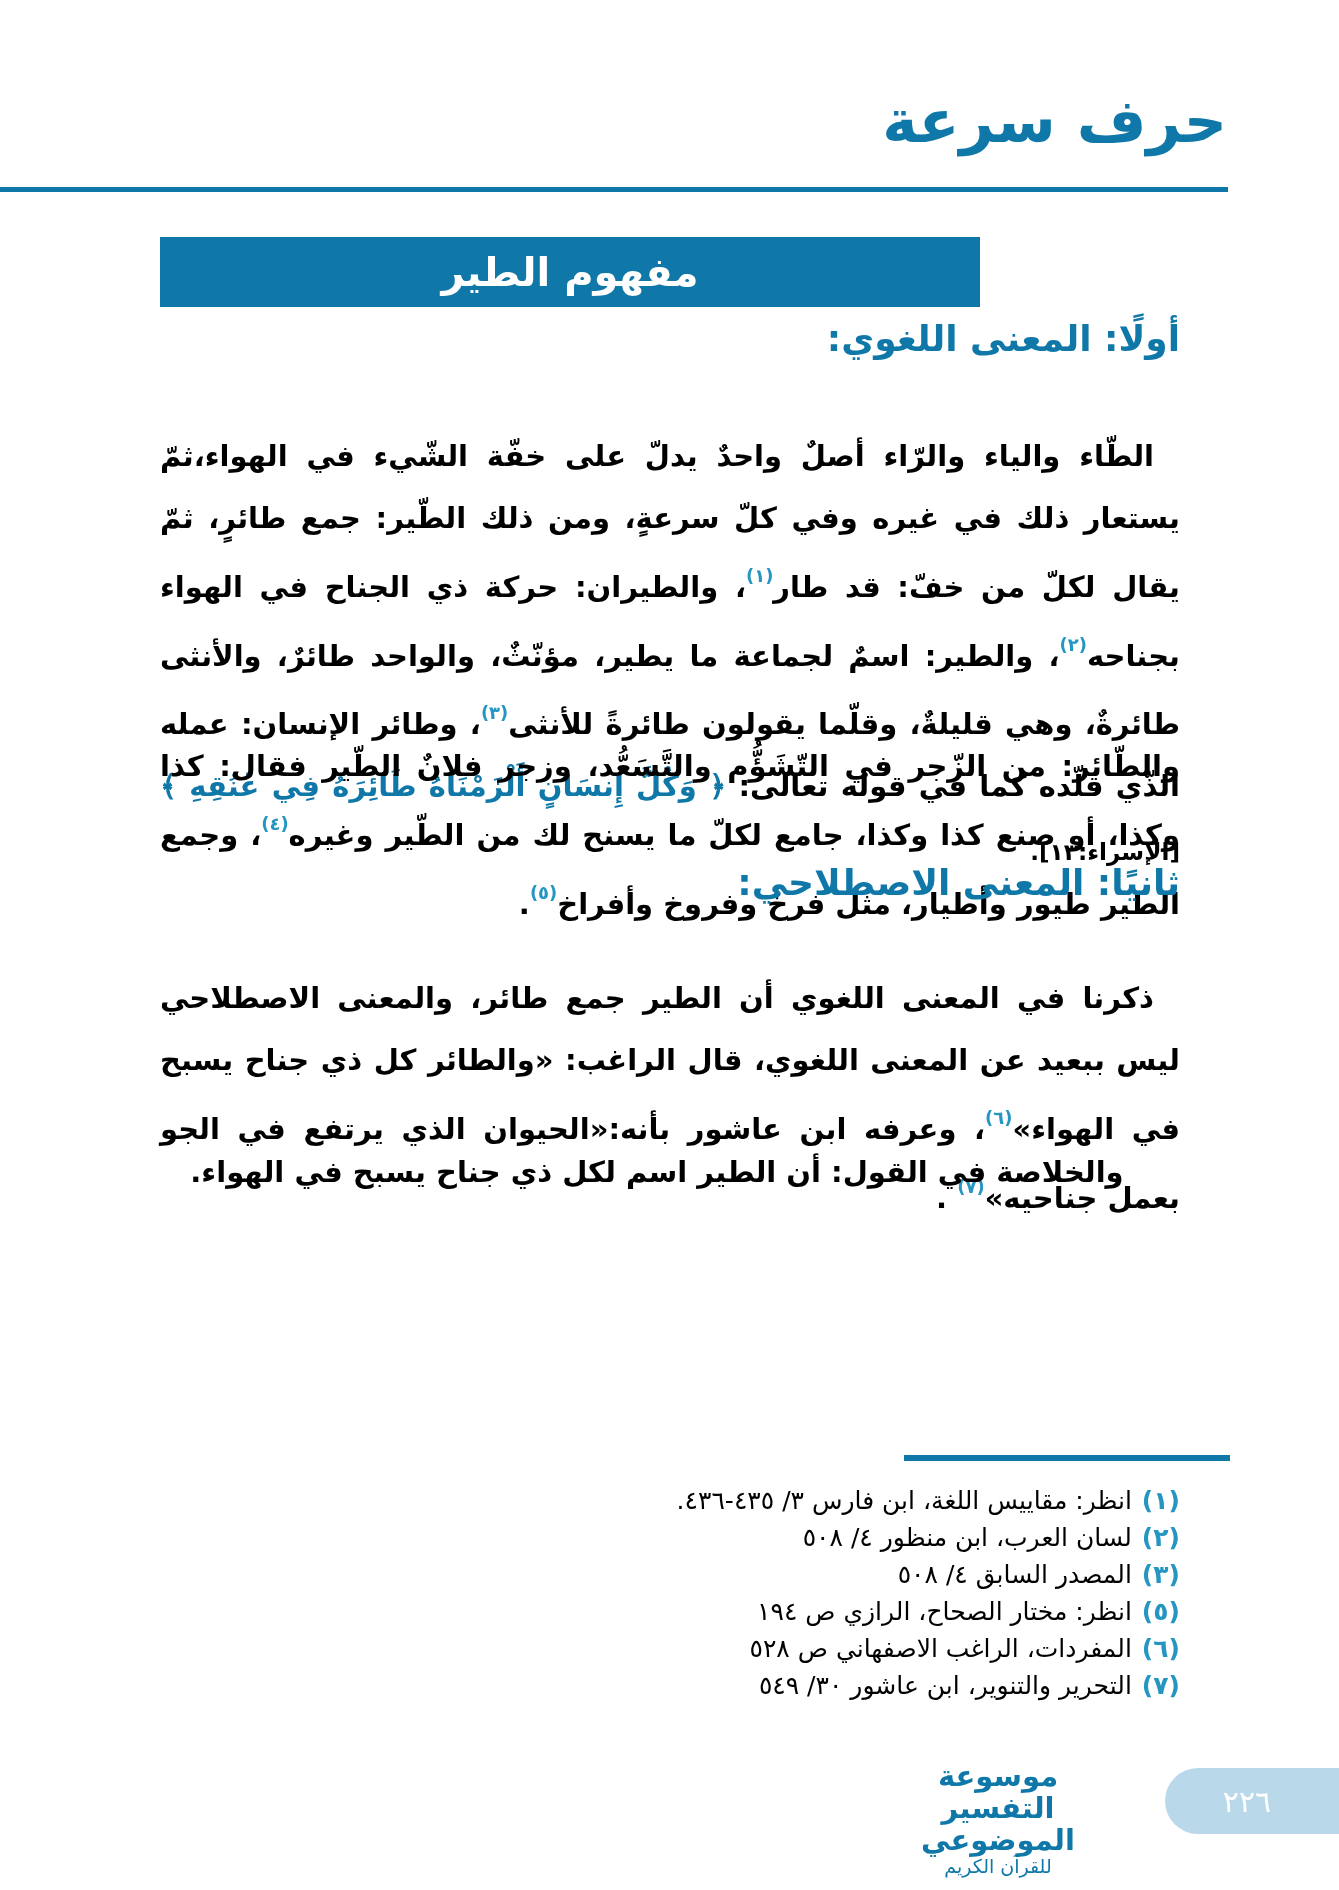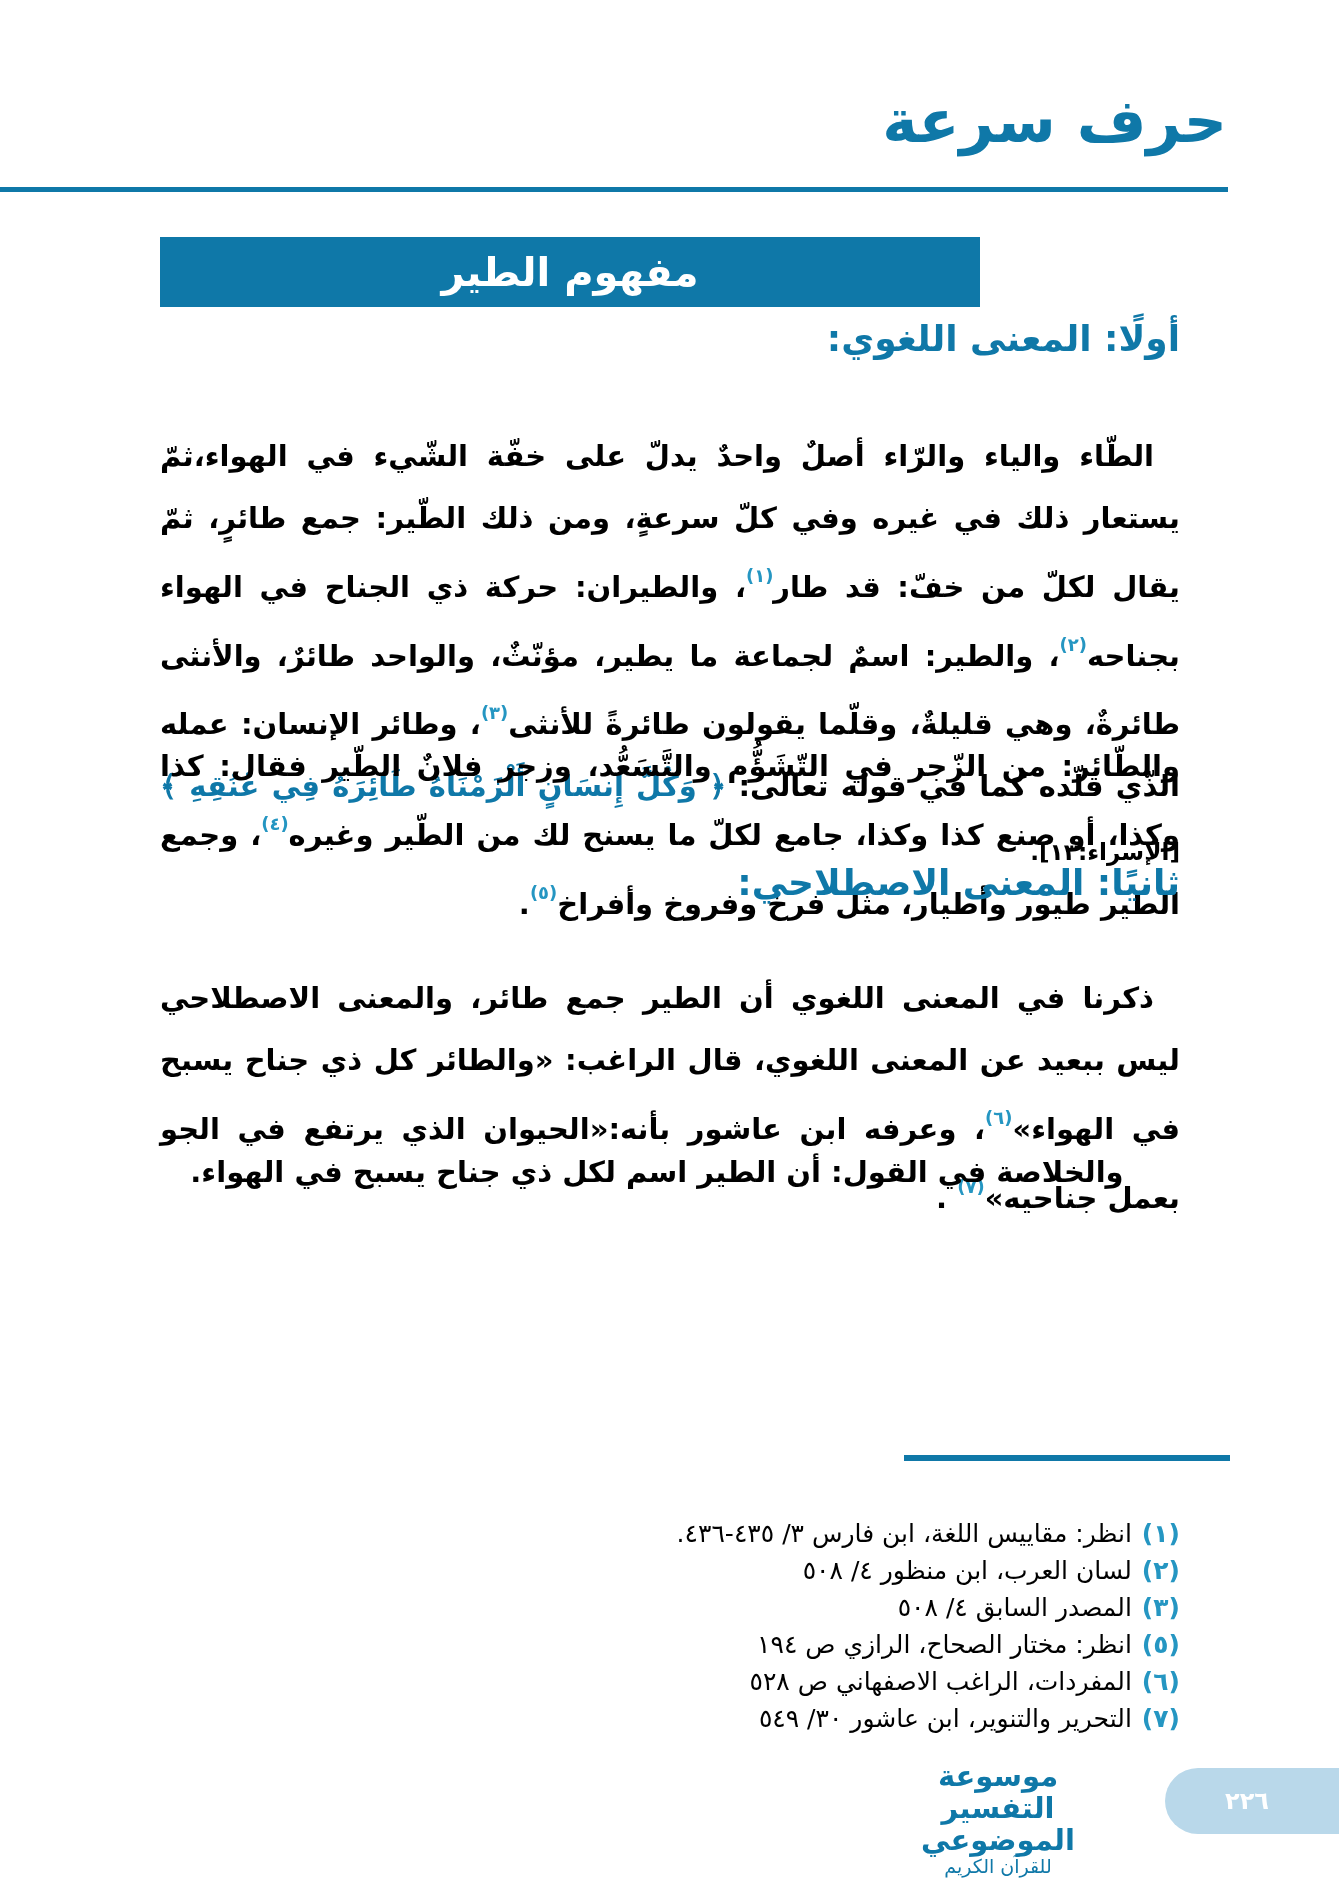--- a/index.html
+++ b/index.html
@@ -61,40 +61,40 @@
   }
   .verse{color:var(--accent);font-weight:bold;}
   .ref{font-size:0.8em;font-weight:700;}
 
   
   .fn-rule{
     top:1455px;right:109px;width:326px;height:6px;background:var(--accent);
   }
   .footnotes{
     top:1482px;left:160px;width:1020px;
-    font-size:25px;line-height:37px;text-align:right;font-weight:500;margin-top:33px;
+    font-size:25px;line-height:37px;text-align:right;font-weight:500;
   }
   .fn-row{white-space:nowrap;}
   .fn-num{color:var(--marker);font-weight:bold;margin-left:10px;}
 
   
   .logo{
     top:1760px;right:236px;width:210px;text-align:center;color:var(--accent);
   }
   .logo-l1{font-size:29px;font-weight:bold;line-height:32px;letter-spacing:-1px;}
   .logo-l2{font-size:19px;font-weight:normal;line-height:20px;}
 
   
   .page-tab{
     top:1768px;right:0;width:174px;height:66px;background:var(--tab);
     border-radius:33px 0 0 33px;
     display:flex;align-items:center;justify-content:center;
   }
   .page-tab-num{
-    color:#ffffff;font-size:24px;font-weight:bold;letter-spacing:10px;
+    color:#ffffff;font-size:30px;font-weight:normal;letter-spacing:10px;
     padding-right:10px;
   }
 </style>
 </head>
 <body>
 
 <div class="abs chapter-callig">حرف سرعة</div>
 <div class="abs top-rule"></div>
 
 <div class="abs banner">

